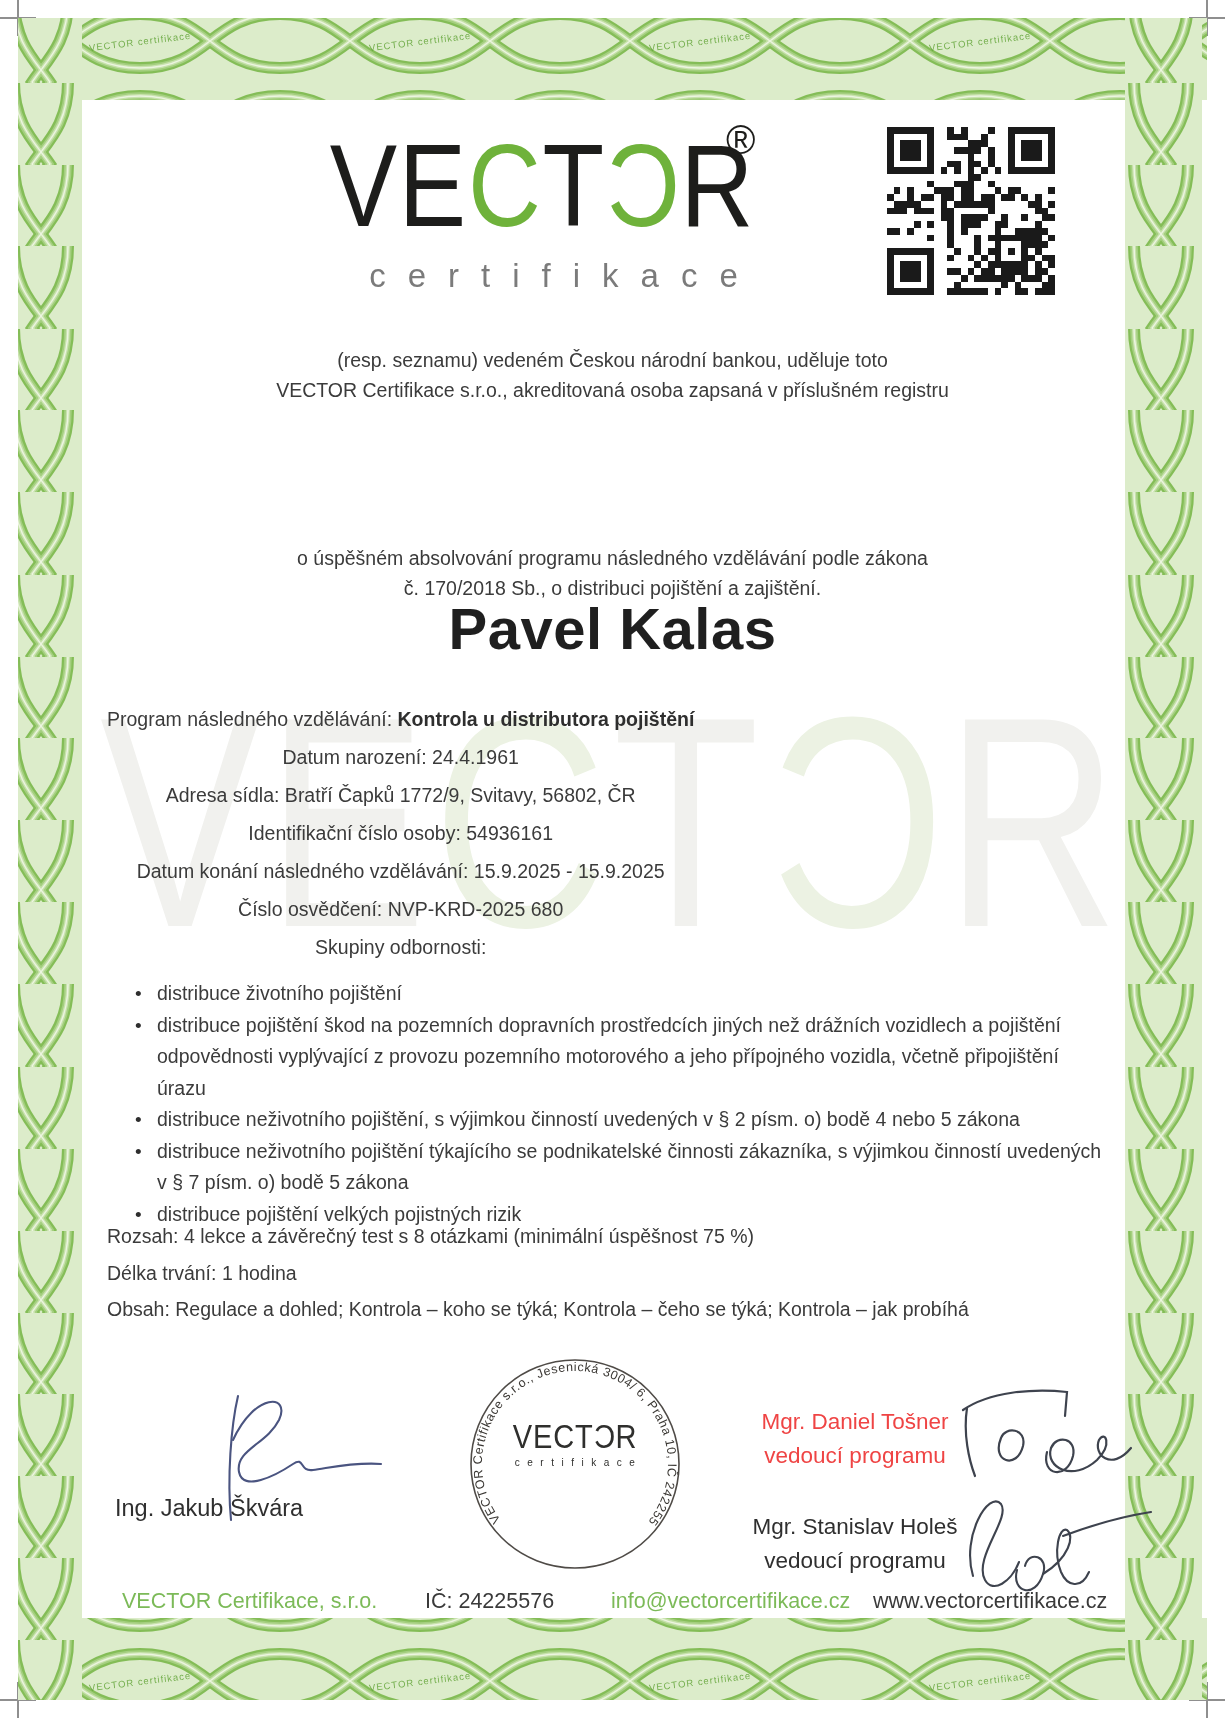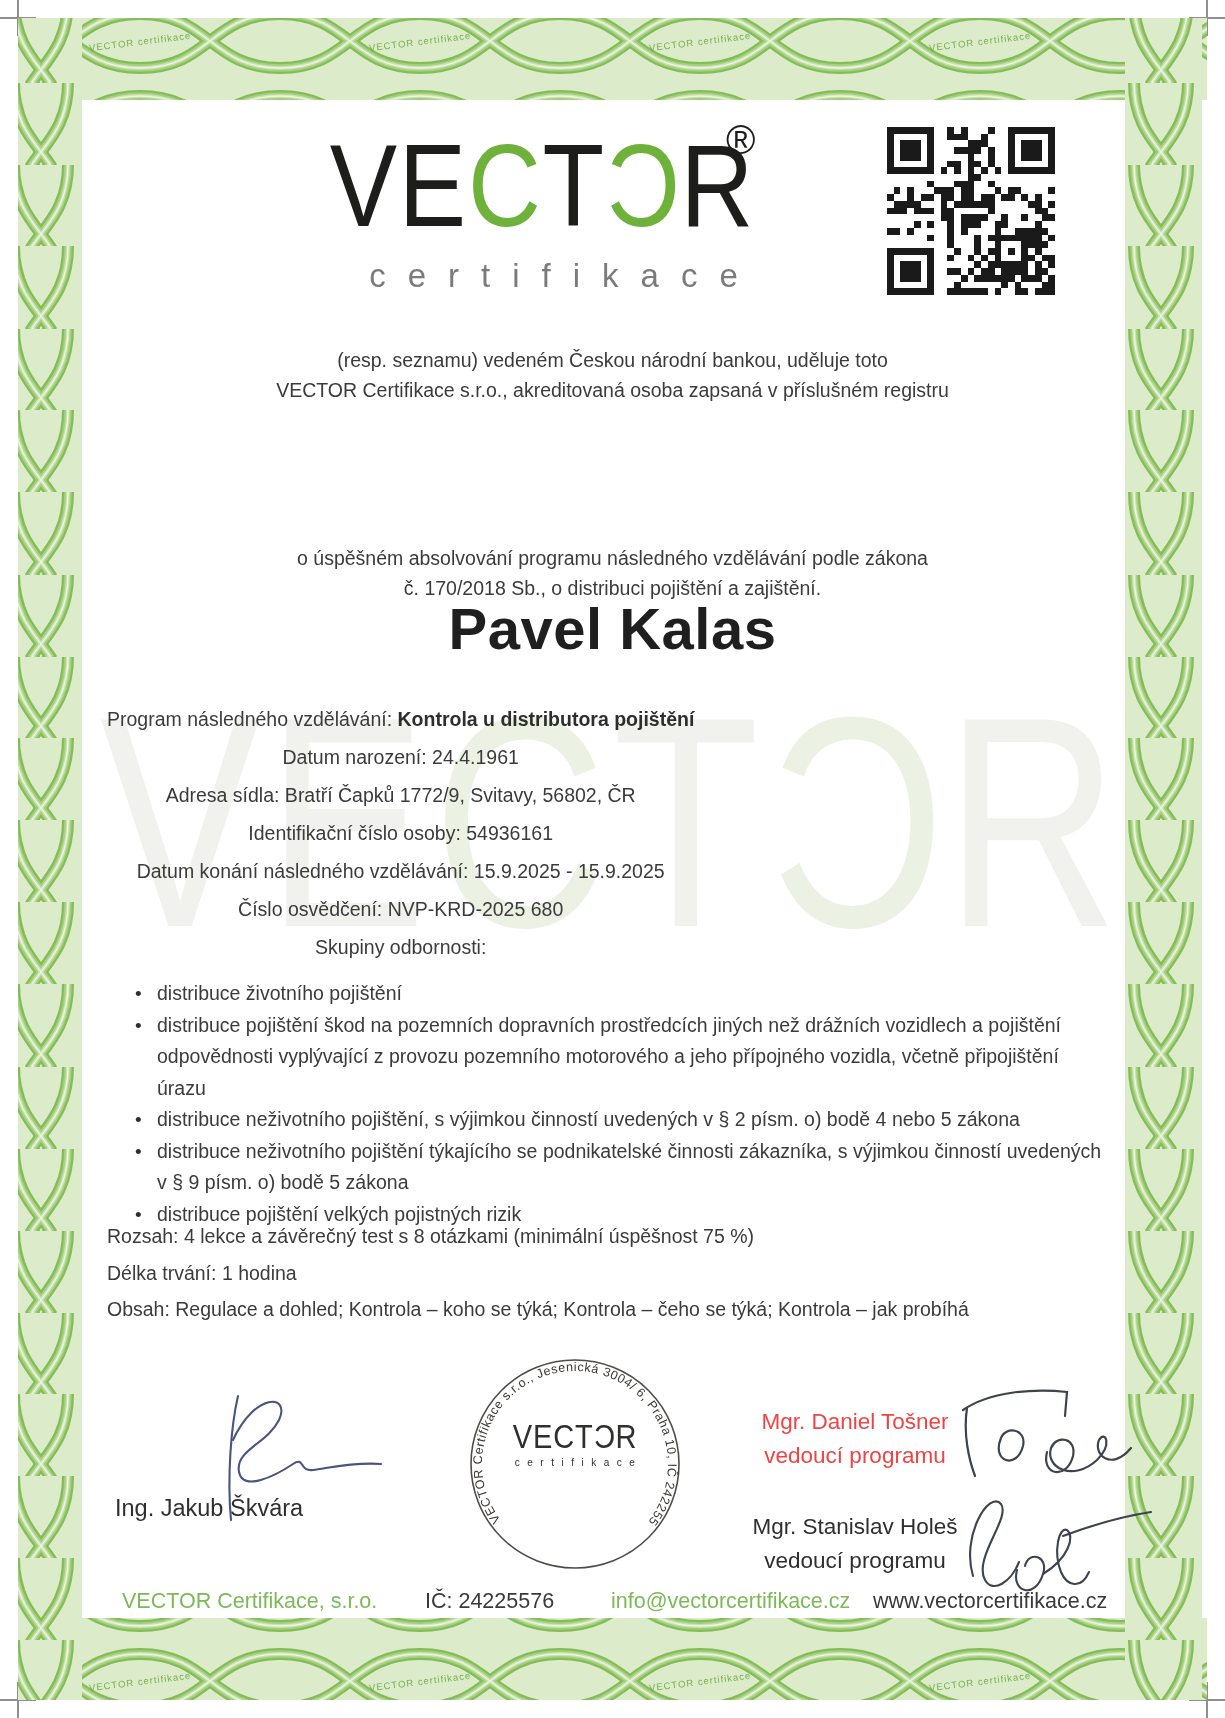--- a/index.html
+++ b/index.html
@@ -465,21 +465,21 @@
       <p>Datum konání následného vzdělávání: 15.9.2025 - 15.9.2025</p>
       <p>Číslo osvědčení: NVP-KRD-2025 680</p>
       <p>Skupiny odbornosti:</p>
     </div>
 
     <div class="abs specialties">
       <ul>
           <li>distribuce životního pojištění</li>
           <li>distribuce pojištění škod na pozemních dopravních prostředcích jiných než drážních vozidlech a pojištění odpovědnosti vyplývající z provozu pozemního motorového a jeho přípojného vozidla, včetně připojištění úrazu</li>
           <li>distribuce neživotního pojištění, s výjimkou činností uvedených v § 2 písm. o) bodě 4 nebo 5 zákona</li>
-          <li>distribuce neživotního pojištění týkajícího se podnikatelské činnosti zákazníka, s výjimkou činností uvedených v § 9 písm. o) bodě 5 zákona</li>
+          <li>distribuce neživotního pojištění týkajícího se podnikatelské činnosti zákazníka, s výjimkou činností uvedených v § 7 písm. o) bodě 5 zákona</li>
           <li>distribuce pojištění velkých pojistných rizik</li>
         </ul>
     </div>
 
     <div class="abs summary">
       <p>Rozsah: 4 lekce a závěrečný test s 8 otázkami (minimální úspěšnost 75 %)</p>
       <p>Délka trvání: 1 hodina</p>
       <p>Obsah: Regulace a dohled; Kontrola – koho se týká; Kontrola – čeho se týká; Kontrola – jak probíhá</p>
     </div>
 

